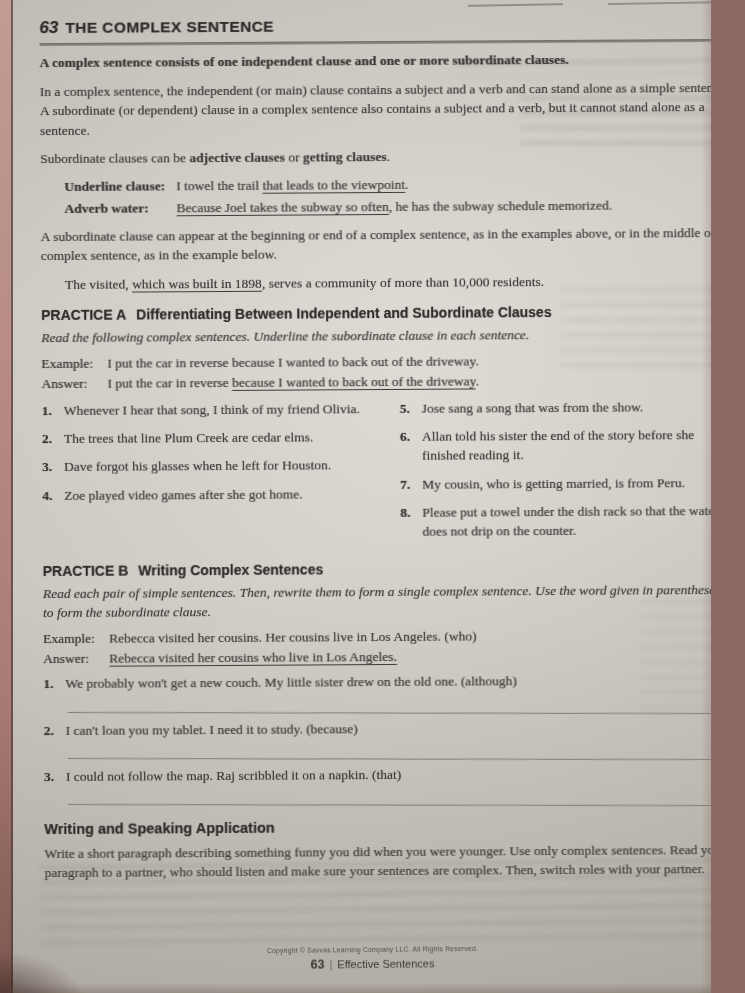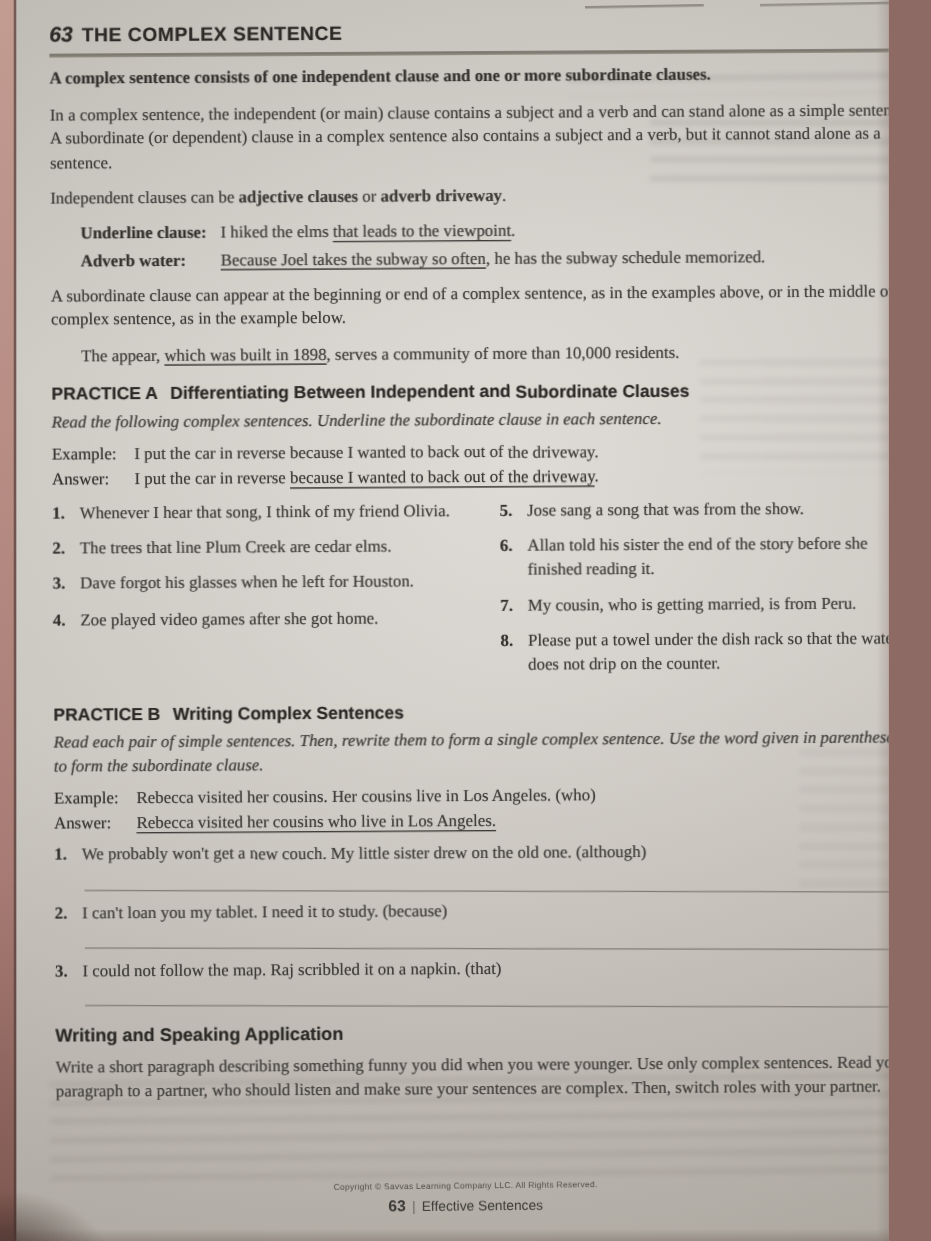--- a/index.html
+++ b/index.html
@@ -110,35 +110,35 @@
     <div class="title-row">
       <span class="lesson-num">63</span>
       <h1 class="page-title">THE COMPLEX SENTENCE</h1>
     </div>
     <div class="title-rule"></div>
 
     <p class="rule-statement">A complex sentence consists of one independent clause and one or more subordinate clauses.</p>
 
     <p class="body">In a complex sentence, the independent (or main) clause contains a subject and a verb and can stand alone as a simple sentence. A subordinate (or dependent) clause in a complex sentence also contains a subject and a verb, but it cannot stand alone as a sentence.</p>
 
-    <p class="body"><span>Independent clauses can be </span><b>adjective clauses</b><span> or </span><b>adverb driveway</b><span>.</span></p>
+    <p class="body"><span>Subordinate clauses can be </span><b>adjective clauses</b><span> or </span><b>getting clauses</b><span>.</span></p>
 
     <div class="example-line">
       <span class="example-label">Underline clause:</span>
-      <span><span>I hiked the elms </span><span class="u">that leads to the viewpoint</span><span>.</span></span>
+      <span><span>I towel the trail </span><span class="u">that leads to the viewpoint</span><span>.</span></span>
     </div>
 
     <div class="example-line" style="margin-bottom:9px;">
       <span class="example-label">Adverb water:</span>
       <span><span class="u">Because Joel takes the subway so often</span><span>, he has the subway schedule memorized.</span></span>
     </div>
 
     <p class="body">A subordinate clause can appear at the beginning or end of a complex sentence, as in the examples above, or in the middle of a complex sentence, as in the example below.</p>
 
-    <div class="mid-example"><span>The appear, </span><span class="u">which was built in 1898</span><span>, serves a community of more than 10,000 residents.</span></div>
+    <div class="mid-example"><span>The visited, </span><span class="u">which was built in 1898</span><span>, serves a community of more than 10,000 residents.</span></div>
 
     <div>
       <div class="practice-heading">
         <span>PRACTICE A</span><span class="ptitle">Differentiating Between Independent and Subordinate Clauses</span>
       </div>
       <div class="instructions">Read the following complex sentences. Underline the subordinate clause in each sentence.</div>
 
       <div class="ex-row">
         <span class="ex-label">Example:</span>
         <span>I put the car in reverse because I wanted to back out of the driveway.</span>

